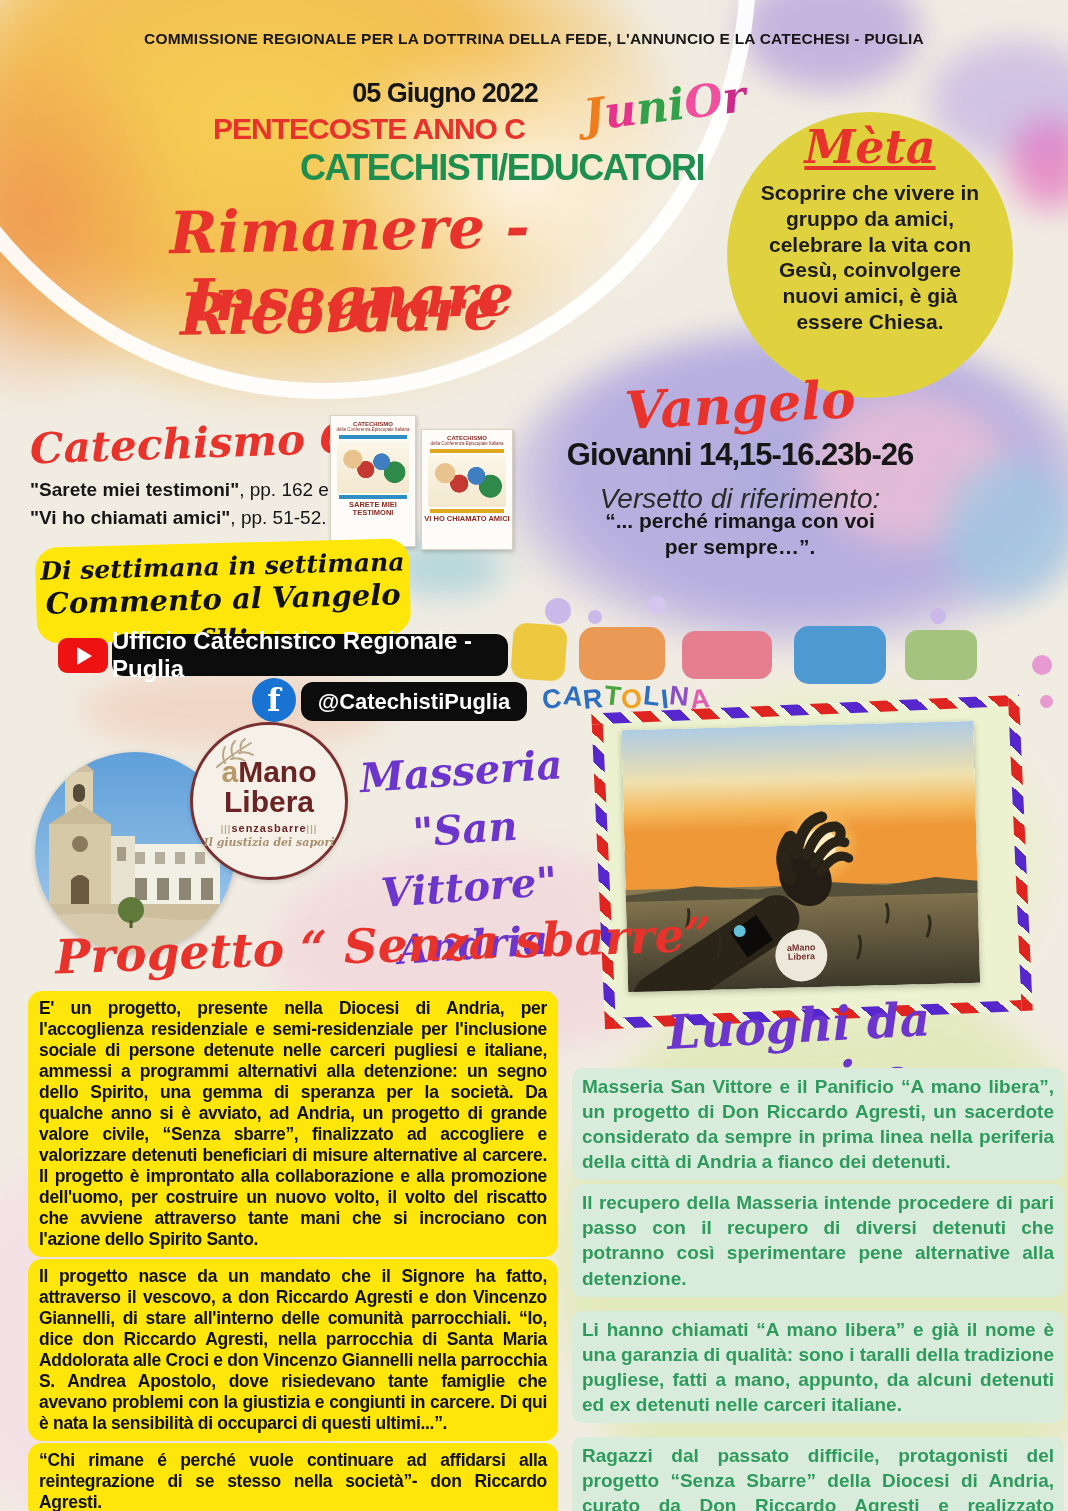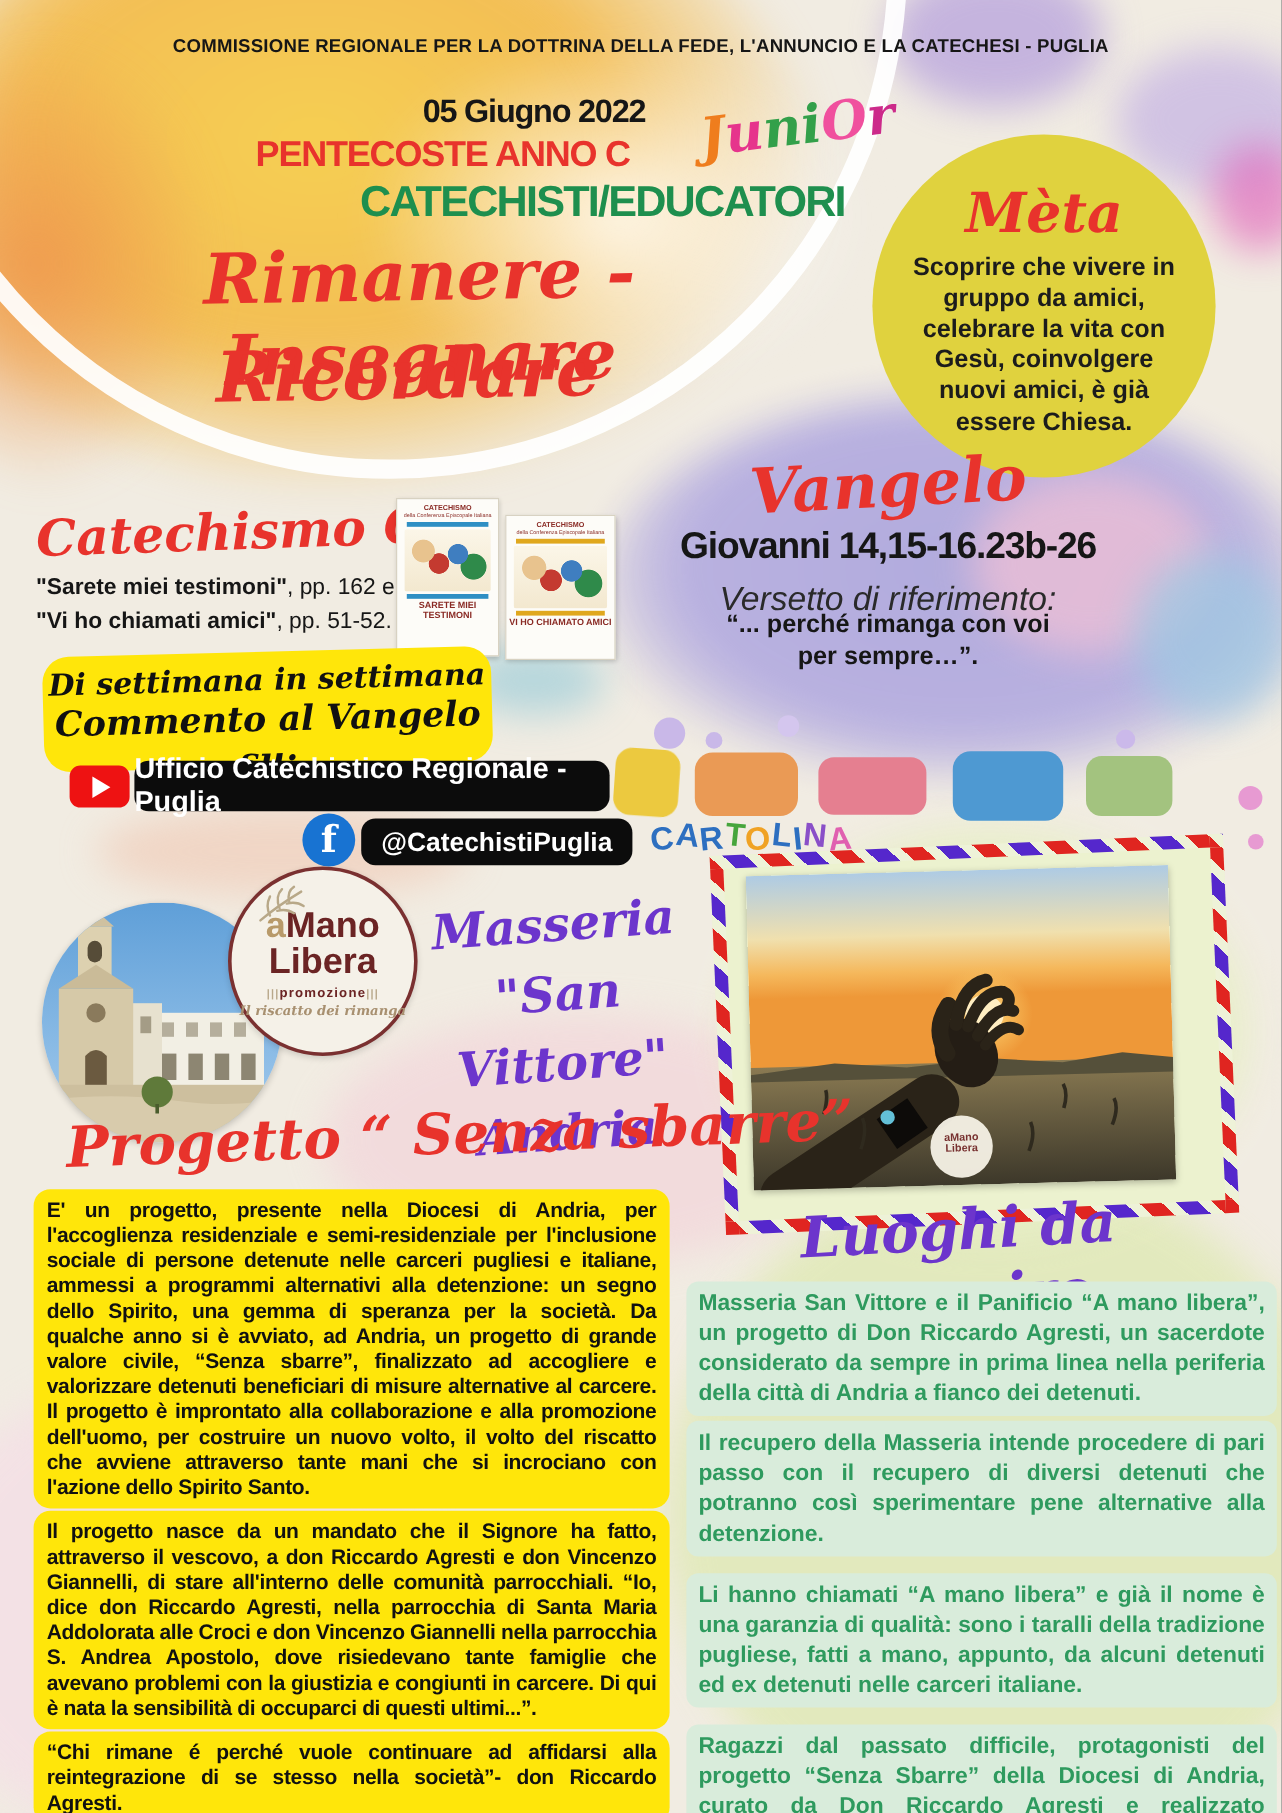--- a/index.html
+++ b/index.html
@@ -18,21 +18,21 @@
   .date{left:290px;top:78px;width:310px;text-align:center;font-size:27px;font-weight:bold;letter-spacing:-1px;}
   .pentecoste{left:213px;top:112px;font-size:30px;font-weight:bold;letter-spacing:-1px;color:#e8332c;}
   .catechisti{left:300px;top:147px;font-size:36px;font-weight:bold;letter-spacing:-1.5px;color:#1e8f4e;}
   .junior{left:583px;top:80px;font-size:44px;transform:rotate(-7deg);}
   .junior span{display:inline-block;}
   .title1{left:30px;top:196px;width:640px;text-align:center;font-size:58px;color:#e8332c;transform:rotate(-1deg);}
   .title2{left:30px;top:278px;width:620px;text-align:center;font-size:58px;color:#e8332c;transform:rotate(-1deg);}
 
   
   .meta{left:727px;top:112px;width:286px;height:286px;border-radius:50%;background:#e0d23e;text-align:center;}
-  .meta-h{display:block;margin-top:38px;font-size:46px;color:#e8332c;}
+  .meta-h{display:block;margin-top:8px;font-size:46px;color:#e8332c;text-decoration:underline;}
   .meta-b{display:block;margin:6px auto 0;width:242px;font-size:21px;font-weight:bold;line-height:1.23;color:#1c1c1c;}
 
   
   .cei-h{left:30px;top:418px;font-size:42px;color:#e8332c;transform:rotate(-2deg);}
   .cei-l1{left:30px;top:479px;font-size:19px;}
   .cei-l2{left:30px;top:507px;font-size:19px;}
   .cei-l1 b,.cei-l2 b{font-weight:bold;}
   .book{position:absolute;background:#fdfcf8;border:1px solid #d8d2c2;box-shadow:1px 2px 4px rgba(0,0,0,.2);
         text-align:center;overflow:hidden;}
   .book1{left:330px;top:415px;width:84px;height:130px;}
@@ -307,22 +307,22 @@
         <path d="M6 30 Q20 18 40 6"></path>
           <path d="M14 26 Q10 18 14 10"></path>
           <path d="M22 20 Q18 10 24 4"></path>
         <path d="M30 14 Q28 6 34 2"></path>
           <path d="M20 22 Q28 20 34 24"></path>
           <path d="M28 16 Q36 14 42 18"></path>
       </g>
     </svg>
     <span class="l1"><span class="a">a</span><span>Mano</span></span>
     <span class="l2">Libera</span>
-    <span class="l3"><span class="bars">|||</span><span>promozione</span><span class="bars">|||</span></span>
-    <span class="l4 script">Il riscatto dei rimanga</span>
+    <span class="l3"><span class="bars">|||</span><span>senzasbarre</span><span class="bars">|||</span></span>
+    <span class="l4 script">Il giustizia dei sapori</span>
   </div>
 
   <div class="abs masseria script">
     <span>Masseria</span>
     <span>"San Vittore"</span>
     <span>Andria</span>
   </div>
 
   <div class="abs progetto script">Progetto “ Senza sbarre”</div>
   <div class="abs article-y">

